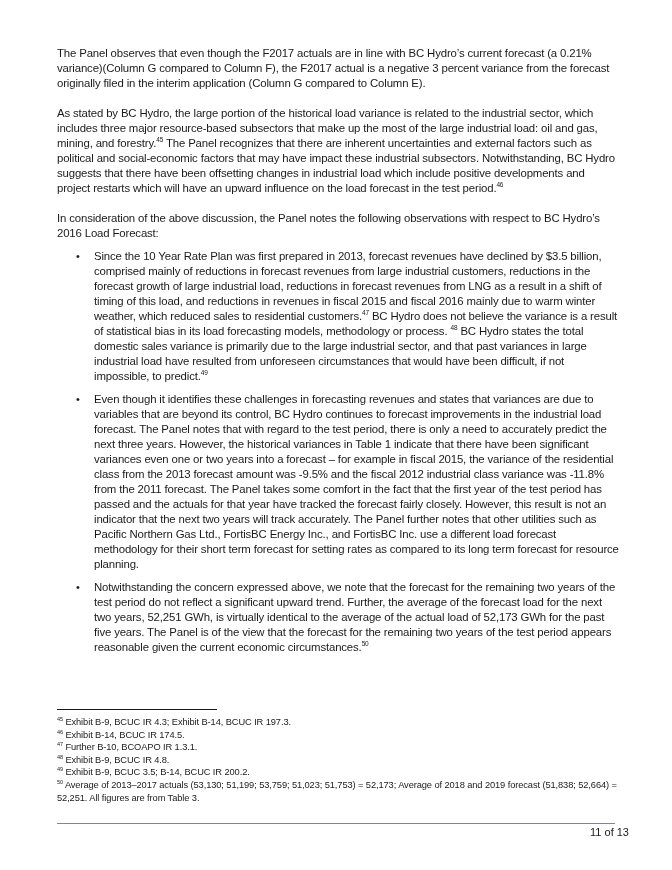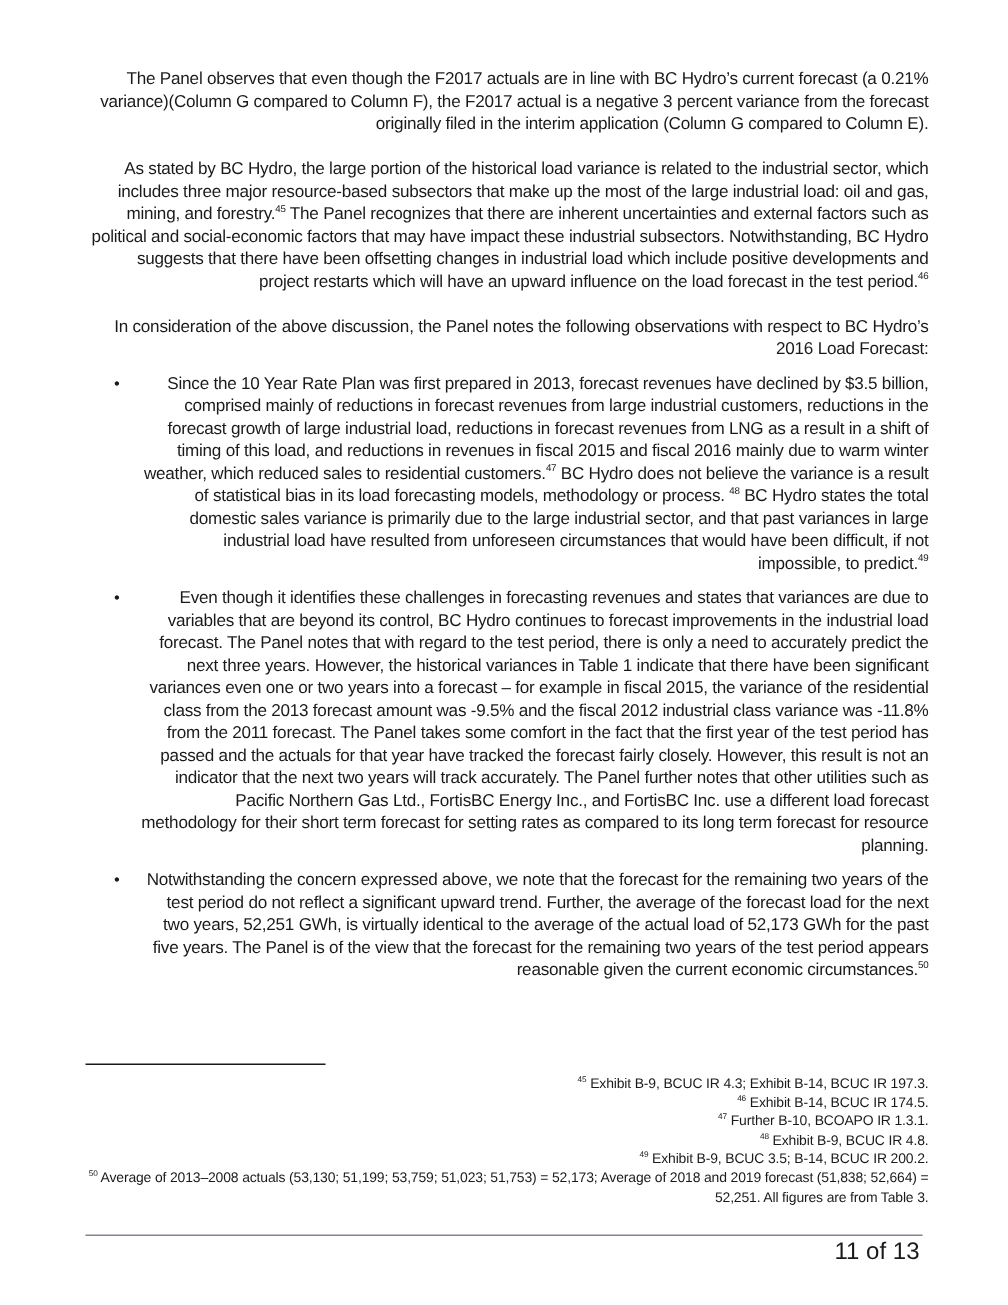--- a/index.html
+++ b/index.html
@@ -1,30 +1,30 @@
 <!DOCTYPE html>
 <html><head>
 <meta charset="utf-8">
 <style>
   html, body { margin: 0; padding: 0; background: #ffffff; }
   body { width: 672px; height: 870px; position: relative; overflow: hidden;
          font-family: "Liberation Sans", sans-serif; color: #1a1a1a; }
   .page { position: absolute; left: 57px; top: 46px; width: 562px; }
-  p { margin: 0; font-size: 11.4px; line-height: 15px; letter-spacing: -0.15px; text-align: right; }
+  p { margin: 0; font-size: 11.4px; line-height: 15px; letter-spacing: -0.15px; }
   .para { margin-bottom: 15px; }
   sup { font-size: 6.5px; line-height: 0; vertical-align: 5px; }
   ul.bullets { list-style: none; margin: 0; padding: 0; }
   ul.bullets li { position: relative; padding-left: 37px; margin-bottom: 8px; }
   ul.bullets li .bullet-dot { position: absolute; left: 19px; top: 0; font-size: 11px; line-height: 15px; }
   .fn-rule { position: absolute; left: 57px; top: 709px; width: 160px; height: 0; border-top: 1px solid #1a1a1a; }
   .footnotes { position: absolute; left: 57px; top: 716px; width: 562px; }
   .footnotes p { font-size: 9.3px; line-height: 12.6px; letter-spacing: -0.1px; }
   .footnotes sup { font-size: 5.5px; vertical-align: 4px; }
   .footer-rule { position: absolute; left: 57px; top: 823px; width: 558px; height: 0; border-top: 1px solid #8a7f93; }
-  .page-num { position: absolute; right: 59px; top: 826px; font-size: 16px; }
+  .page-num { position: absolute; right: 43px; top: 826px; font-size: 11px; }
 </style>
 </head>
 <body>
 
 <div class="page">
   <p class="para"><span>The Panel observes that even though the F2017 actuals are in line with BC Hydro’s current forecast (a 0.21% variance)(Column G compared to Column F), the F2017 actual is a negative 3 percent variance from the forecast originally filed in the interim application (Column G compared to Column E).</span></p>
 
   <p class="para"><span>As stated by BC Hydro, the large portion of the historical load variance is related to the industrial sector, which includes three major resource-based subsectors that make up the most of the large industrial load: oil and gas, mining, and forestry.</span><sup>45</sup><span> The Panel recognizes that there are inherent uncertainties and external factors such as political and social-economic factors that may have impact these industrial subsectors. Notwithstanding, BC Hydro suggests that there have been offsetting changes in industrial load which include positive developments and project restarts which will have an upward influence on the load forecast in the test period.</span><sup>46</sup></p>
 
   <p class="para" style="margin-bottom:8px"><span>In consideration of the above discussion, the Panel notes the following observations with respect to BC Hydro’s 2016 Load Forecast:</span></p>
@@ -46,17 +46,17 @@
 </div>
 
 <div class="fn-rule"></div>
 
 <div class="footnotes">
   <p><sup>45</sup><span> Exhibit B-9, BCUC IR 4.3; Exhibit B-14, BCUC IR 197.3.</span></p>
   <p><sup>46</sup><span> Exhibit B-14, BCUC IR 174.5.</span></p>
   <p><sup>47</sup><span> Further B-10, BCOAPO IR 1.3.1.</span></p>
   <p><sup>48</sup><span> Exhibit B-9, BCUC IR 4.8.</span></p>
   <p><sup>49</sup><span> Exhibit B-9, BCUC 3.5; B-14, BCUC IR 200.2.</span></p>
-  <p><sup>50</sup><span> Average of 2013–2008 actuals  (53,130; 51,199; 53,759;  51,023; 51,753) = 52,173; Average of 2018 and 2019 forecast (51,838; 52,664) = 52,251. All figures are from Table 3.</span></p>
+  <p><sup>50</sup><span> Average of 2013–2017 actuals  (53,130; 51,199; 53,759;  51,023; 51,753) = 52,173; Average of 2018 and 2019 forecast (51,838; 52,664) = 52,251. All figures are from Table 3.</span></p>
 </div>
 
 <div class="footer-rule"></div>
 <div class="page-num">11 of 13</div>
 
 </body></html>

